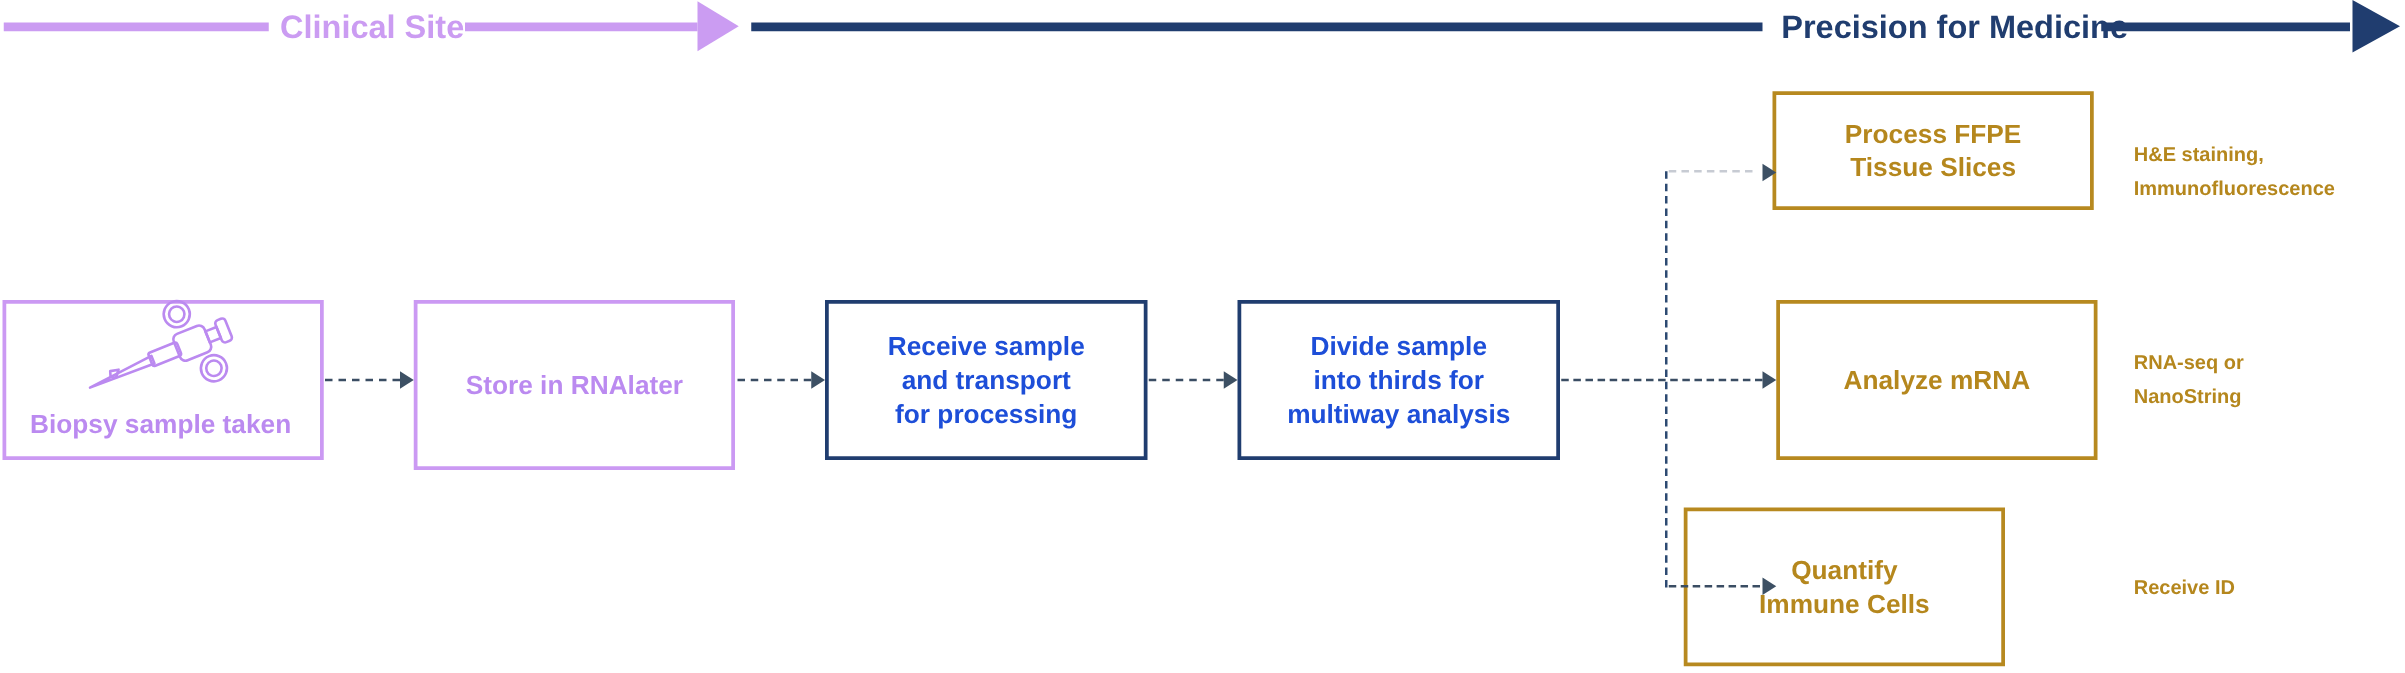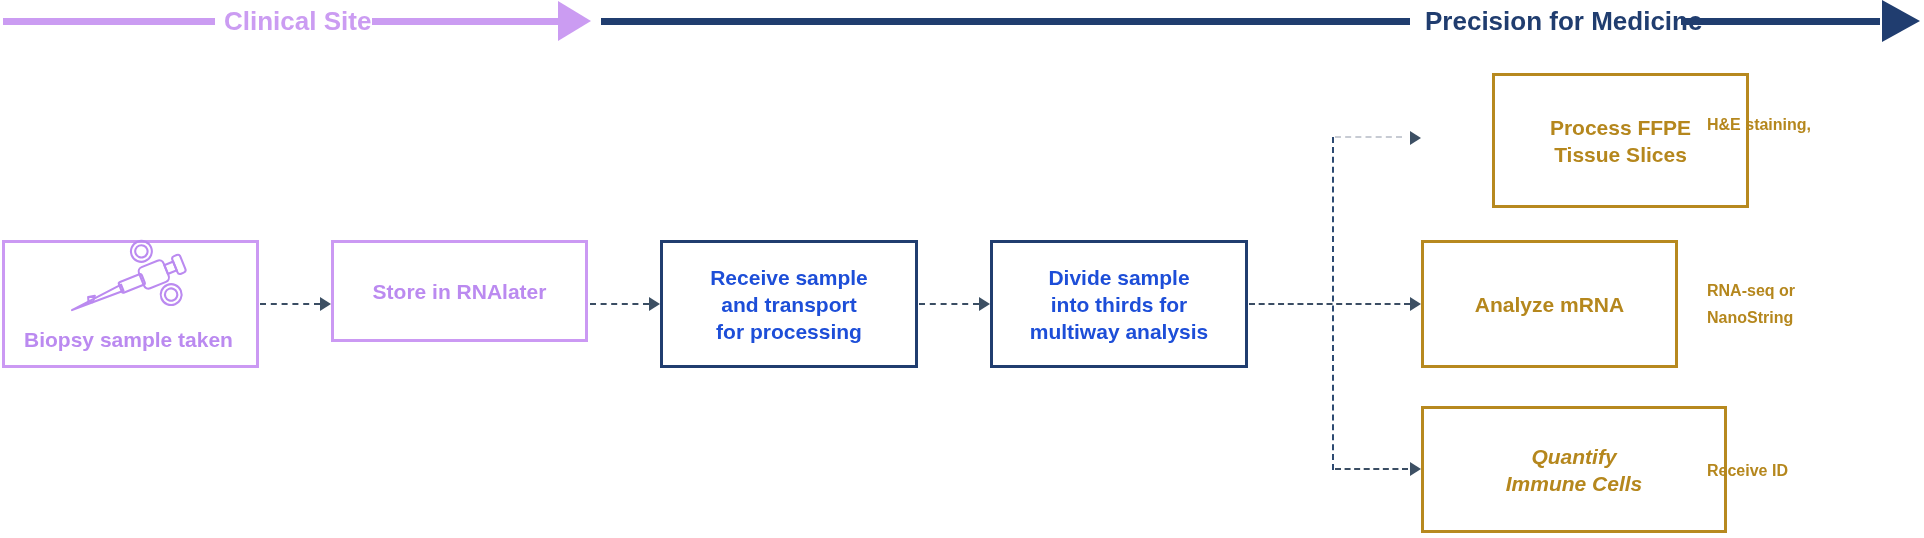--- a/index.html
+++ b/index.html
@@ -66,52 +66,53 @@
           <circle cx="107" cy="66" r="11"></circle>
           <circle cx="107" cy="66" r="6.5"></circle>
           <rect x="112" y="34.5" width="10" height="10"></rect>
           <rect x="122" y="29.5" width="9" height="20" rx="3"></rect>
         </g>
       </svg>
     </span>
     <span>Biopsy sample taken</span>
   </div>
 
-  <div class="box purple" style="left:331px; top:240px; width:257px; height:102px;">
+  <div class="box purple" style="left:331px; top:240px; width:257px; height:136px;">
     <span>Store in RNAlater</span>
   </div>
 
   <div class="box navy" style="left:660px; top:240px; width:258px; height:128px;">
     <span>Receive sample</span>
     <span>and transport</span>
     <span>for processing</span>
   </div>
 
   <div class="box navy" style="left:990px; top:240px; width:258px; height:128px;">
     <span>Divide sample</span>
     <span>into thirds for</span>
     <span>multiway analysis</span>
   </div>
 
-  <div class="box gold" style="left:1492px; top:73px; width:257px; height:135px;">
+  <div class="box gold" style="left:1418px; top:73px; width:257px; height:95px;">
     <span>Process FFPE</span>
     <span>Tissue Slices</span>
   </div>
 
   <div class="box gold" style="left:1421px; top:240px; width:257px; height:128px;">
     <span>Analyze mRNA</span>
   </div>
 
-  <div class="box gold" style="left:1421px; top:406px; width:306px; height:127px;font-style:italic;">
+  <div class="box gold" style="left:1347px; top:406px; width:257px; height:127px;">
     <span>Quantify</span>
     <span>Immune Cells</span>
   </div>
 
   <div class="caption" style="left:1707px; top:111px;">
     <span>H&amp;E staining,</span>
+    <span>Immunofluorescence</span>
   </div>
   <div class="caption" style="left:1707px; top:277px;">
     <span>RNA-seq or</span>
     <span>NanoString</span>
   </div>
   <div class="caption" style="left:1707px; top:457px;">
     <span>Receive ID</span>
   </div>
 
   <div class="dash-h" style="left:260px; top:303px; width:60px;"></div>

